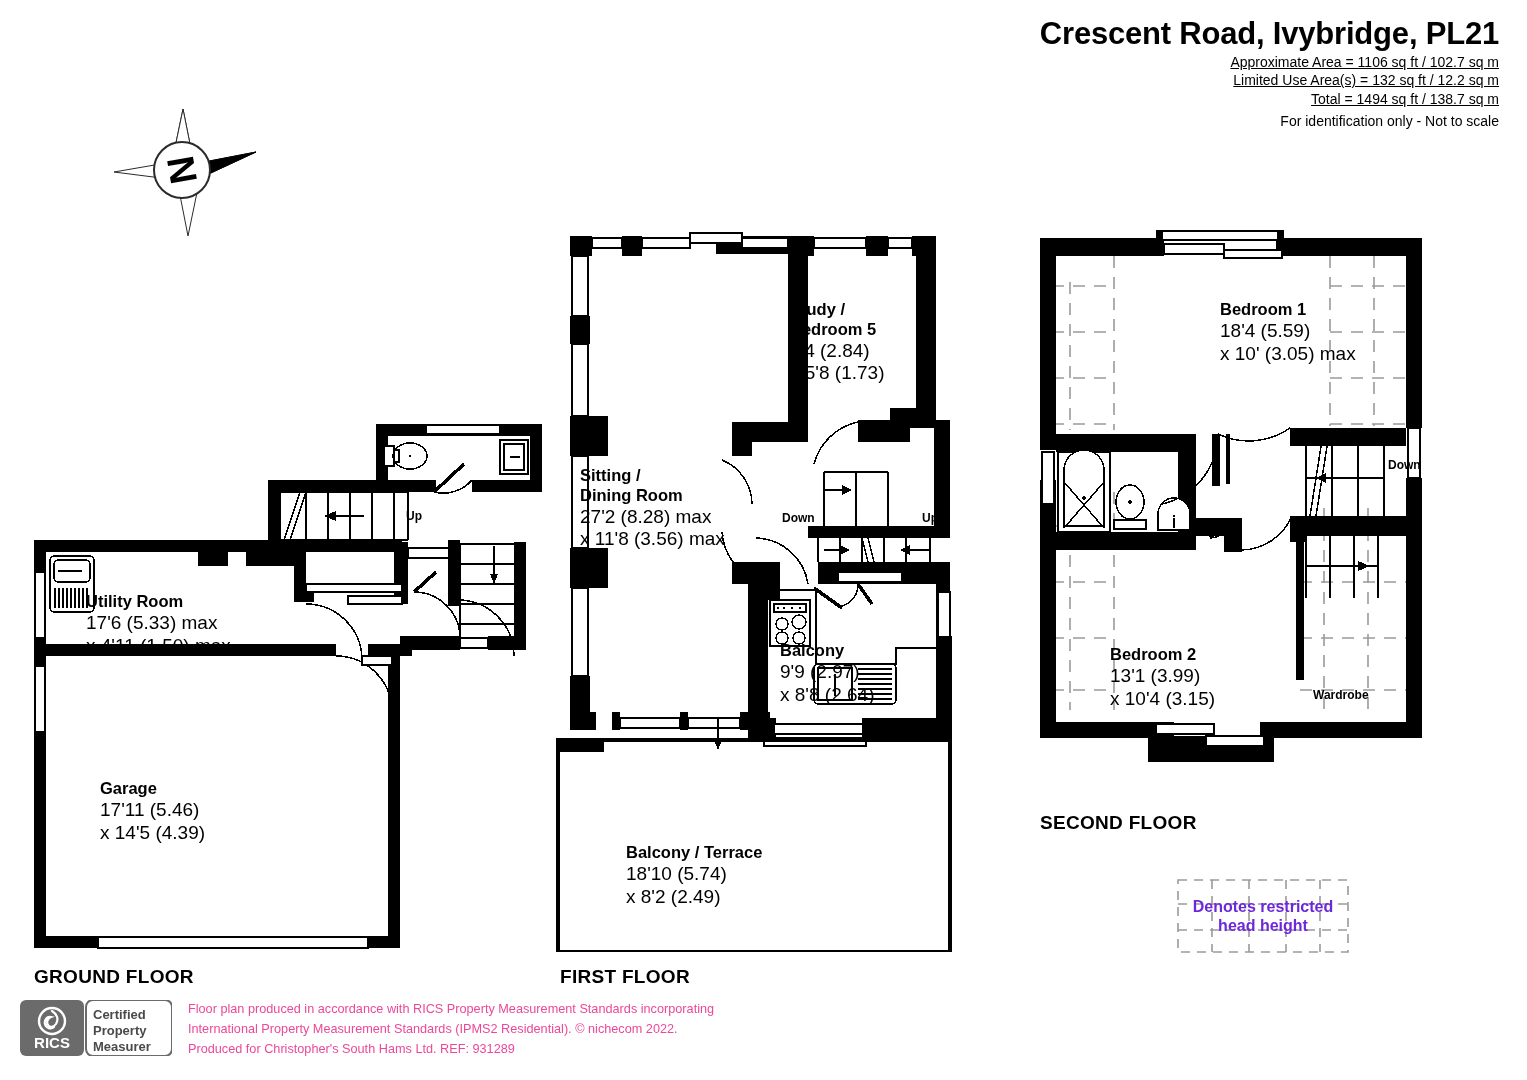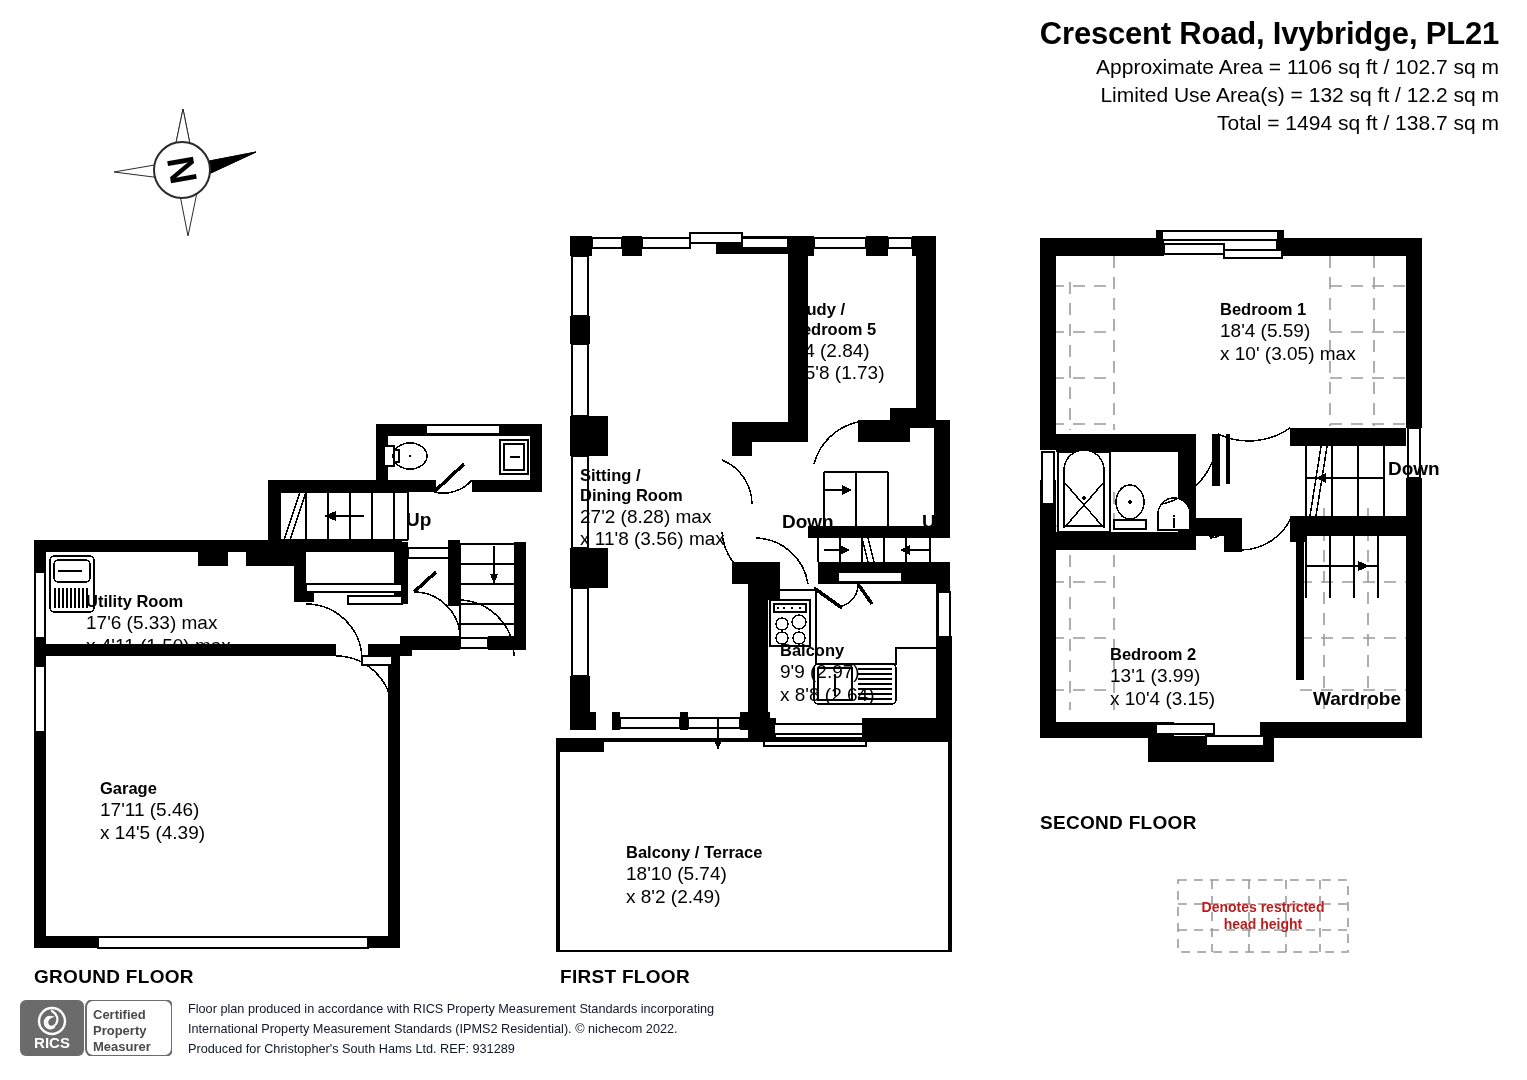--- a/index.html
+++ b/index.html
@@ -8,61 +8,62 @@
     width:1527px;height:1080px;position:relative;overflow:hidden;
     font-family:"Liberation Sans","DejaVu Sans",sans-serif;
     color:#000;
     -webkit-font-smoothing:antialiased;
   }
   .abs{position:absolute;}
 
   
   #header{position:absolute;right:28px;top:16px;text-align:right;}
   #plan-title{font-size:31px;font-weight:bold;letter-spacing:-0.2px;line-height:1.18;white-space:nowrap;}
-  .area-line{font-size:21px;line-height:1.34;white-space:nowrap;}
+  .area-line{font-size:14px;line-height:1.34;white-space:nowrap;text-decoration:underline;}
   #disclaimer{font-size:14px;margin-top:4px;white-space:nowrap;}
 
   
   #compass{left:108px;top:104px;width:150px;height:135px;}
 
   
   .stage{position:absolute;}
   .stage svg{display:block;}
 
   
   .floor-caption{font-size:19px;font-weight:bold;letter-spacing:0.3px;white-space:nowrap;}
   #cap-ground{left:34px;top:966px;}
   #cap-first{left:560px;top:966px;}
   #cap-second{left:1040px;top:812px;}
 
   
   .room{position:absolute;text-align:left;white-space:nowrap;line-height:1.2;}
   .room .nm{font-size:16.5px;font-weight:bold;}
   .room .dim{font-size:19px;font-weight:normal;}
-  .tag{position:absolute;font-size:19px;font-weight:bold;white-space:nowrap;}
+  .tag{position:absolute;font-size:12px;font-weight:bold;white-space:nowrap;}
 
   
   #legend{left:1176px;top:878px;width:174px;height:76px;}
   #legend .grid{position:absolute;inset:0;}
   #legend .lbl{position:absolute;left:0;right:0;top:50%;transform:translateY(-50%);
-    text-align:center;font-size:14px;font-weight:bold;line-height:1.2;color:#b91c1c;}
+    text-align:center;font-size:16px;font-weight:bold;line-height:1.2;color:#6d28d9;}
 
   
   #footer{position:absolute;left:20px;top:1000px;display:flex;align-items:flex-start;}
   #rics-logo{width:152px;height:56px;flex:0 0 auto;}
-  #footer-text{margin-left:16px;font-size:12.7px;line-height:1.56;color:#0f172a;white-space:nowrap;}
+  #footer-text{margin-left:16px;font-size:12.7px;line-height:1.56;color:#ec4899;white-space:nowrap;}
 </style>
 </head>
 <body>
 
 <div id="header">
   <div id="plan-title">Crescent Road, Ivybridge, PL21</div>
   <div class="area-line">Approximate Area = 1106 sq ft / 102.7 sq m</div>
   <div class="area-line">Limited Use Area(s) = 132 sq ft / 12.2 sq m</div>
   <div class="area-line">Total = 1494 sq ft / 138.7 sq m</div>
+  <div id="disclaimer">For identification only - Not to scale</div>
 </div>
 
 <div class="abs" id="compass">
   <svg viewBox="0 0 150 135" width="150" height="135">
 
     <polygon points="75,5 86,60 148,48 92,74 80,132 69,76 6,68 64,58" fill="#ffffff" stroke="#2b2b2b" stroke-width="1"></polygon>
 
     <polygon points="86,60 148,48 92,74" fill="#000000" stroke="#000000" stroke-width="1"></polygon>
     <polygon points="75,5 86,60 64,58" fill="#ffffff" stroke="#2b2b2b" stroke-width="1"></polygon>
     <circle cx="74" cy="66" r="28" fill="#ffffff" stroke="#2b2b2b" stroke-width="2"></circle>

